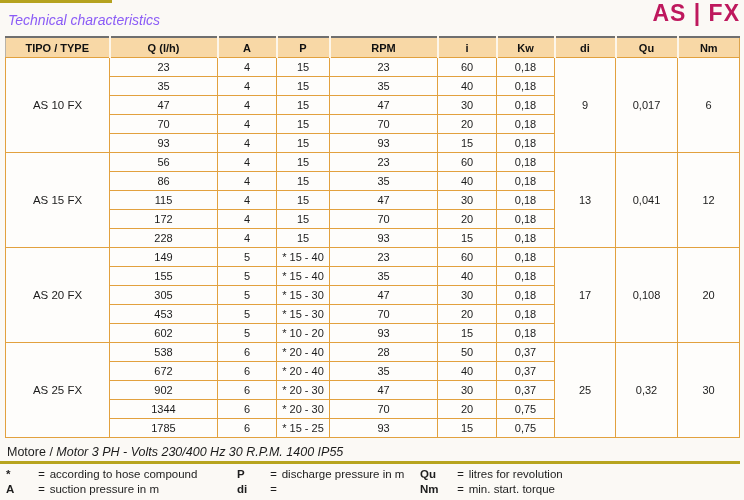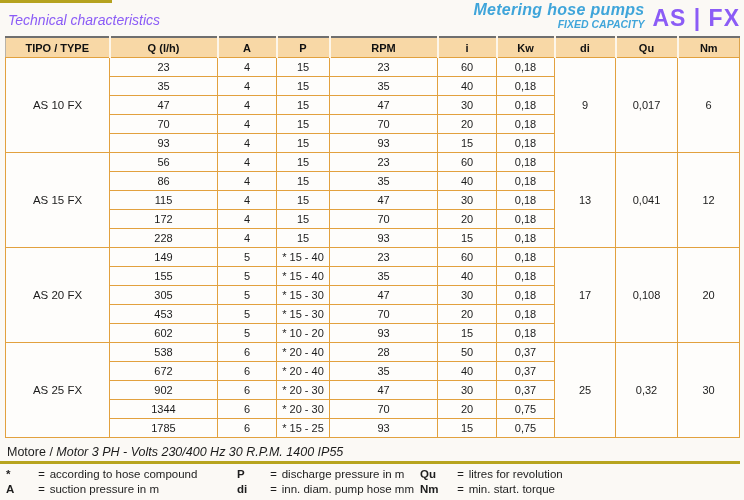--- a/index.html
+++ b/index.html
@@ -9,21 +9,21 @@
     font-family:"Liberation Sans", sans-serif;
     color:#1d1d1d;
     -webkit-font-smoothing:antialiased;
   }
   .top-rule{position:absolute;left:0;top:0;width:112px;height:3px;background:#b5a21e;}
   .doc-title{position:absolute;left:8px;top:12px;font-size:14px;font-style:italic;color:#8b5cf6;}
   .brand{position:absolute;right:4px;top:1px;display:flex;align-items:flex-end;gap:8px;}
   .brand-text{display:flex;flex-direction:column;align-items:flex-end;}
   .brand-line1{font-size:16px;font-weight:bold;font-style:italic;color:#3fa5da;letter-spacing:.3px;line-height:17px;}
   .brand-line2{font-size:10.5px;font-weight:bold;font-style:italic;color:#3fa5da;line-height:12px;}
-  .brand-logo{font-size:23px;font-weight:bold;color:#8b5cf6;line-height:24px;letter-spacing:1px;}
+  .brand-logo{font-size:23px;font-weight:bold;color:#be185d;line-height:24px;letter-spacing:1px;}
 
   table.spec{
     position:absolute;left:5px;top:36px;
     border-collapse:collapse;table-layout:fixed;width:735px;
     border-top:2px solid #6f6f6f;border-left:1px solid #b9b3a8;
     border-right:1px solid #dda44c;border-bottom:1px solid #dda44c;
   }
   .spec th,.spec td{
     border:1px solid #e2a13e;
     font-size:11px;text-align:center;vertical-align:middle;
@@ -54,24 +54,20 @@
   .leg-def{white-space:nowrap;}
 </style>
 </head>
 <body>
 
 <div class="top-rule"></div>
 
 <div class="doc-title">Technical characteristics</div>
 
 <div class="brand">
-  <div class="brand-text">
-    <span class="brand-line1">Metering hose pumps</span>
-    <span class="brand-line2">FIXED CAPACITY</span>
-  </div>
   <span class="brand-logo">AS | FX</span>
 </div>
 
 <table class="spec">
   <colgroup>
     <col style="width:104px">
       <col style="width:108px">
       <col style="width:59px">
       <col style="width:53px">
     <col style="width:108px">
@@ -306,21 +302,20 @@
   </div>
   <div class="leg-col c2">
     <div class="leg-item">
       <span class="leg-sym">P</span>
       <span class="leg-eq">=</span>
       <span class="leg-def">discharge pressure in m</span>
     </div>
     <div class="leg-item">
       <span class="leg-sym">di</span>
       <span class="leg-eq">=</span>
-      <span class="leg-def">inn. diam. pump hose mm</span>
     </div>
   </div>
   <div class="leg-col c3">
     <div class="leg-item">
       <span class="leg-sym">Qu</span>
       <span class="leg-eq">=</span>
       <span class="leg-def">litres for revolution</span>
     </div>
     <div class="leg-item">
       <span class="leg-sym">Nm</span>

